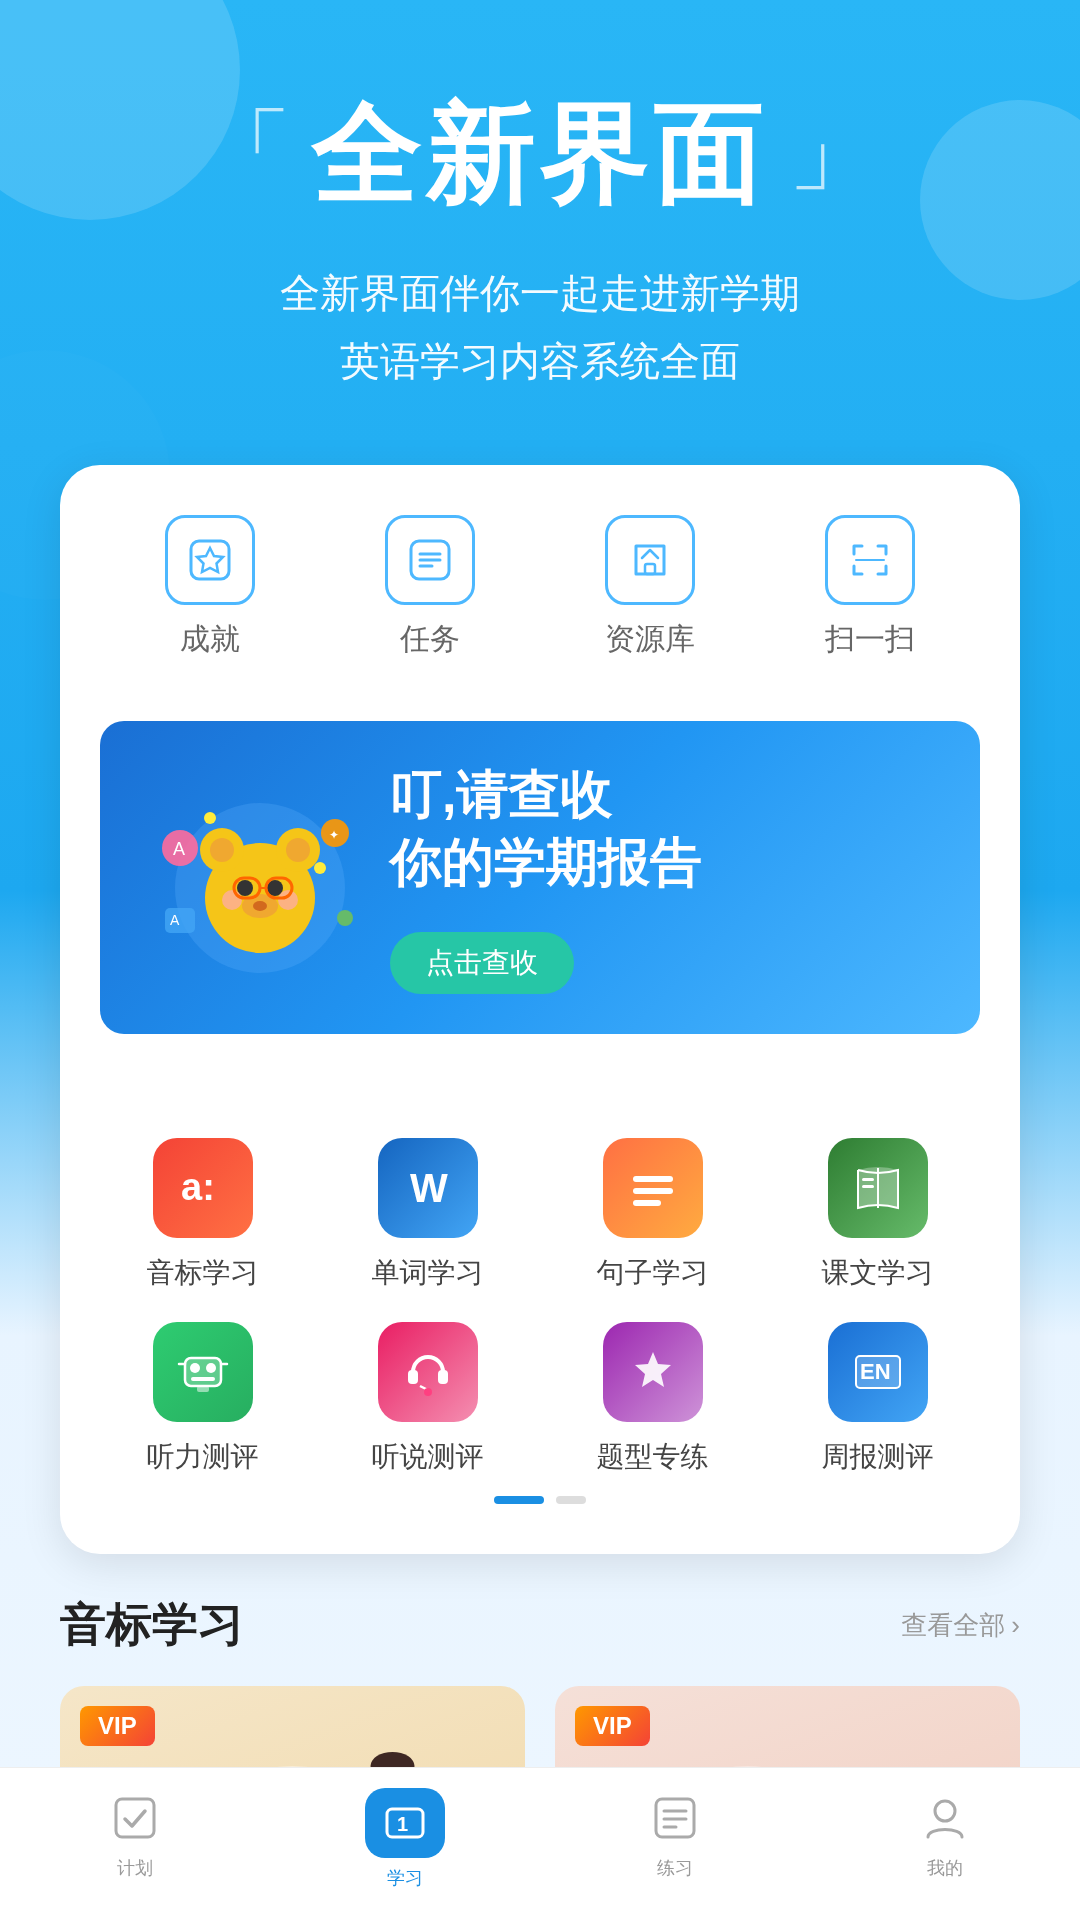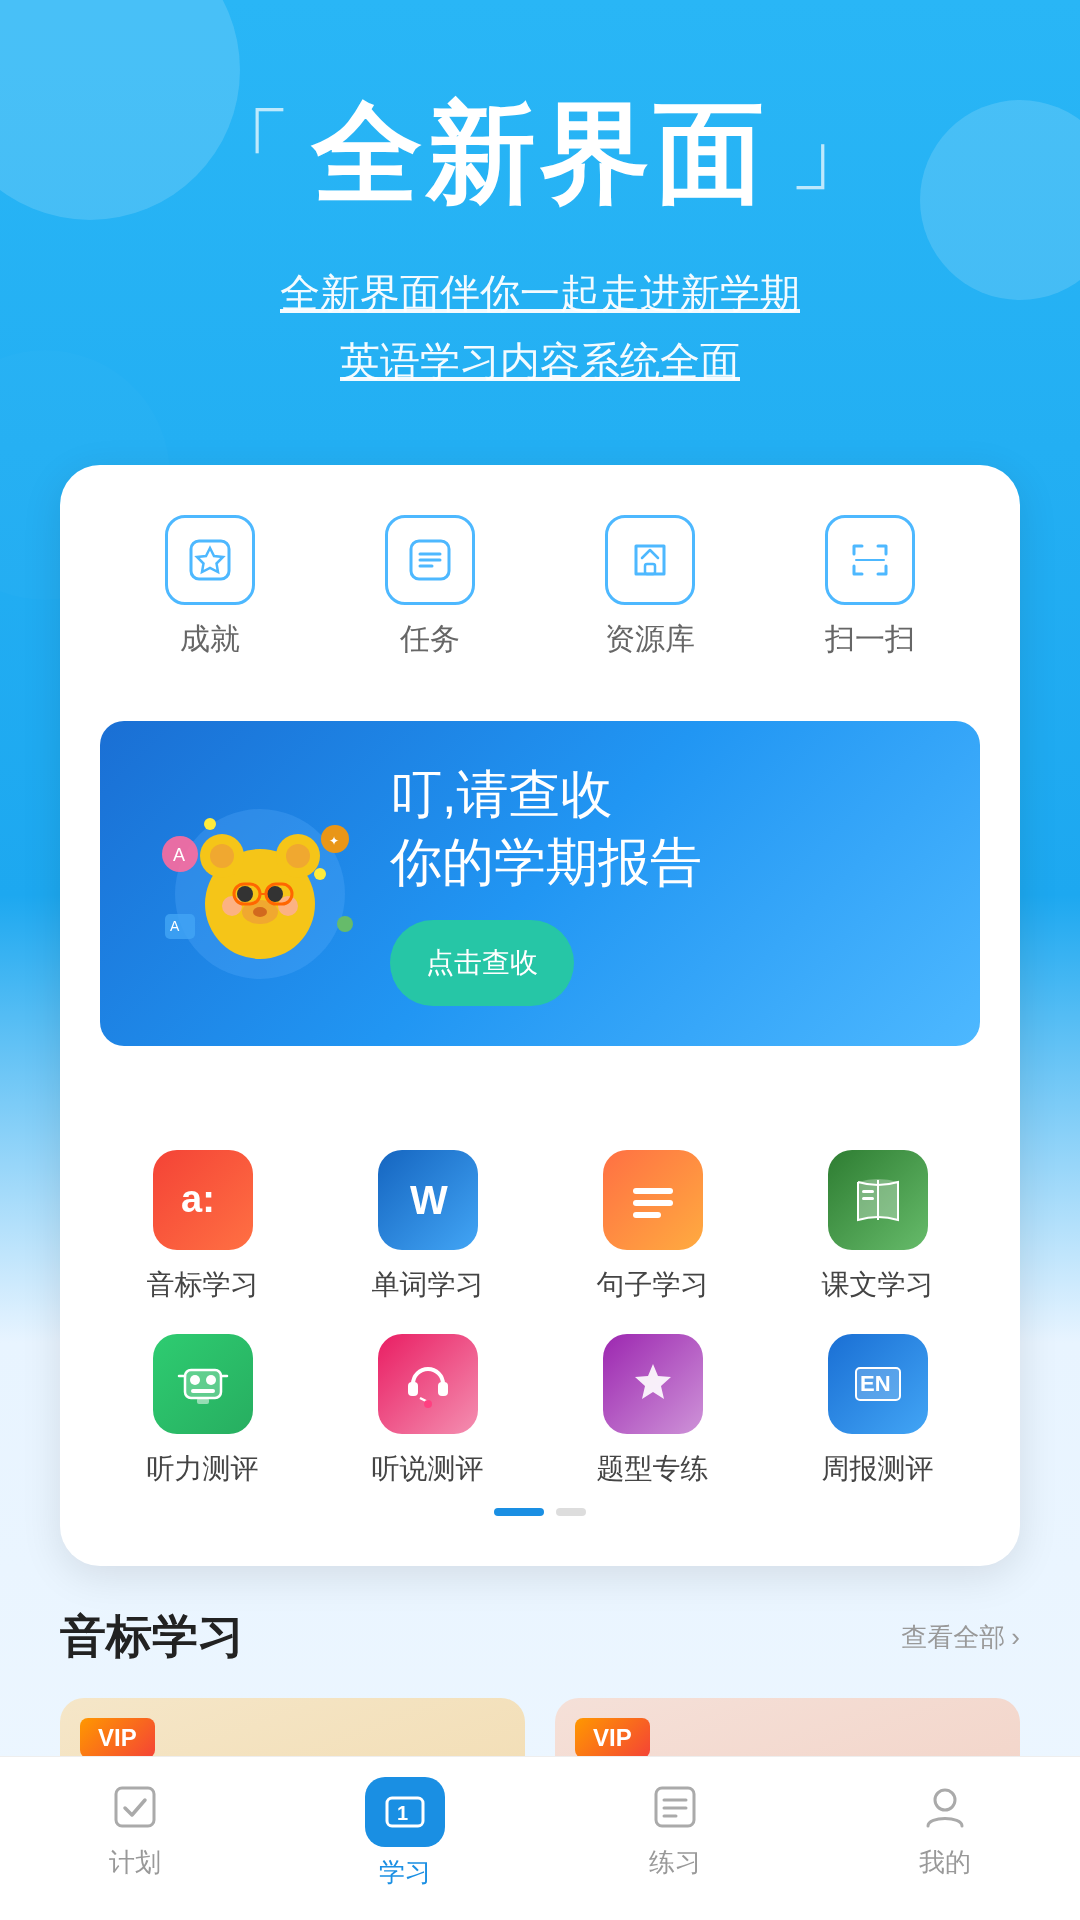--- a/index.html
+++ b/index.html
@@ -60,21 +60,20 @@
       color: white;
       letter-spacing: 4px;
     }
 
     .hero-subtitle {
       text-align: center;
       color: rgba(255,255,255,0.95);
       font-size: 40px;
       line-height: 1.7;
       margin-bottom: 10px;
-      text-decoration: underline;
     }
 
     
     .main-card {
       width: 960px;
       background: white;
       border-radius: 40px;
       padding: 50px 40px 40px;
       margin: 20px 0 40px;
       box-shadow: 0 10px 40px rgba(0,0,0,0.1);
@@ -133,32 +132,32 @@
       flex-shrink: 0;
     }
 
     .banner-text {
       flex: 1;
       padding-left: 20px;
     }
 
     .banner-title {
       font-size: 52px;
-      font-weight: 400;
+      font-weight: 700;
       color: white;
       line-height: 1.3;
-      margin-bottom: 24px;
+      margin-bottom: 36px;
     }
 
     .banner-btn {
       background: #26c6a6;
       color: white;
       border: none;
       border-radius: 50px;
-      padding: 24px 36px;
+      padding: 12px 36px;
       font-size: 28px;
       cursor: pointer;
     }
 
     .banner-dots {
       display: flex;
       gap: 10px;
       justify-content: center;
       margin-top: 16px;
     }
@@ -325,21 +324,21 @@
     .nav-icon {
       width: 60px;
       height: 60px;
       display: flex;
       align-items: center;
       justify-content: center;
       font-size: 40px;
     }
 
     .nav-label {
-      font-size: 26px;
+      font-size: 18px;
       color: #999;
     }
 
     .nav-item.active .nav-label {
       color: #1a8fe3;
     }
 
     .nav-item.active .nav-icon {
       color: #1a8fe3;
     }

